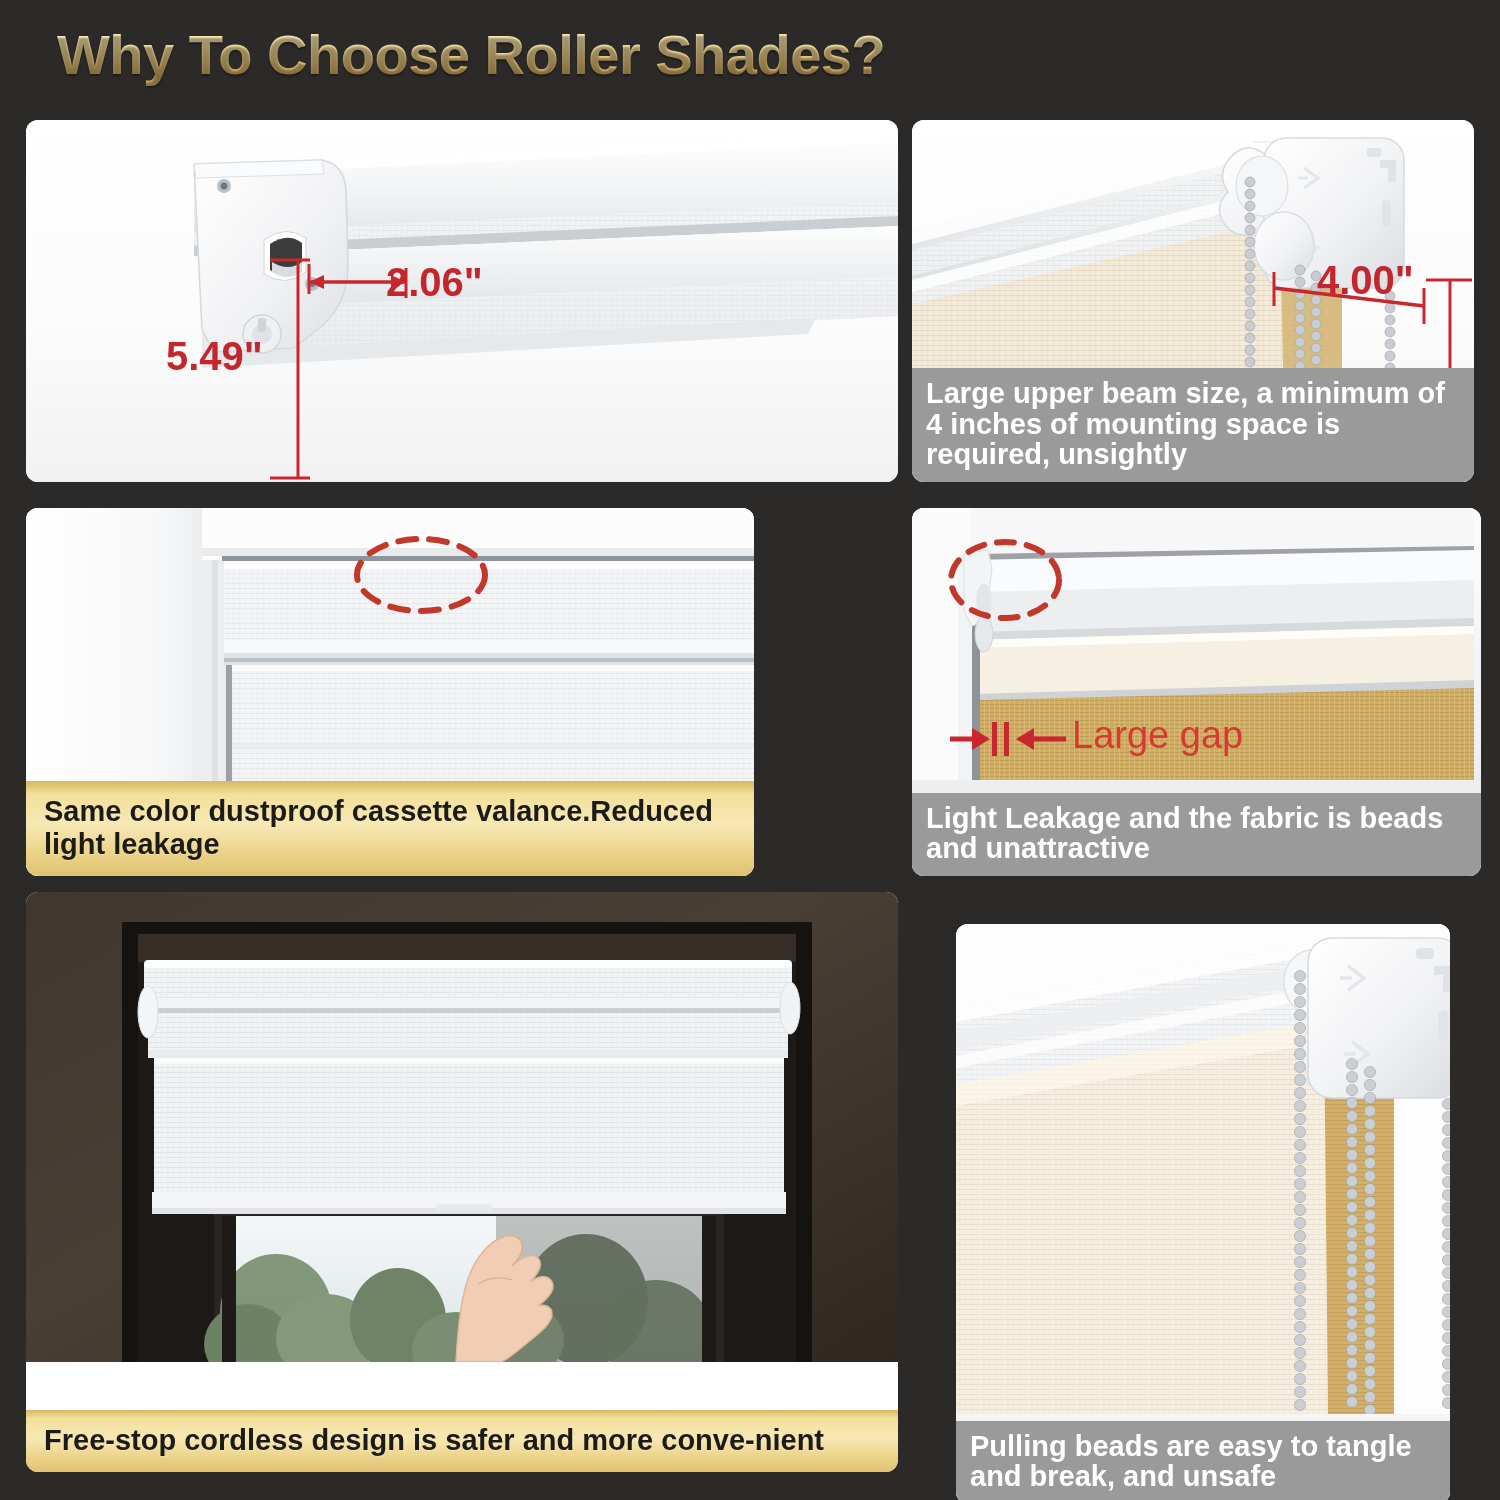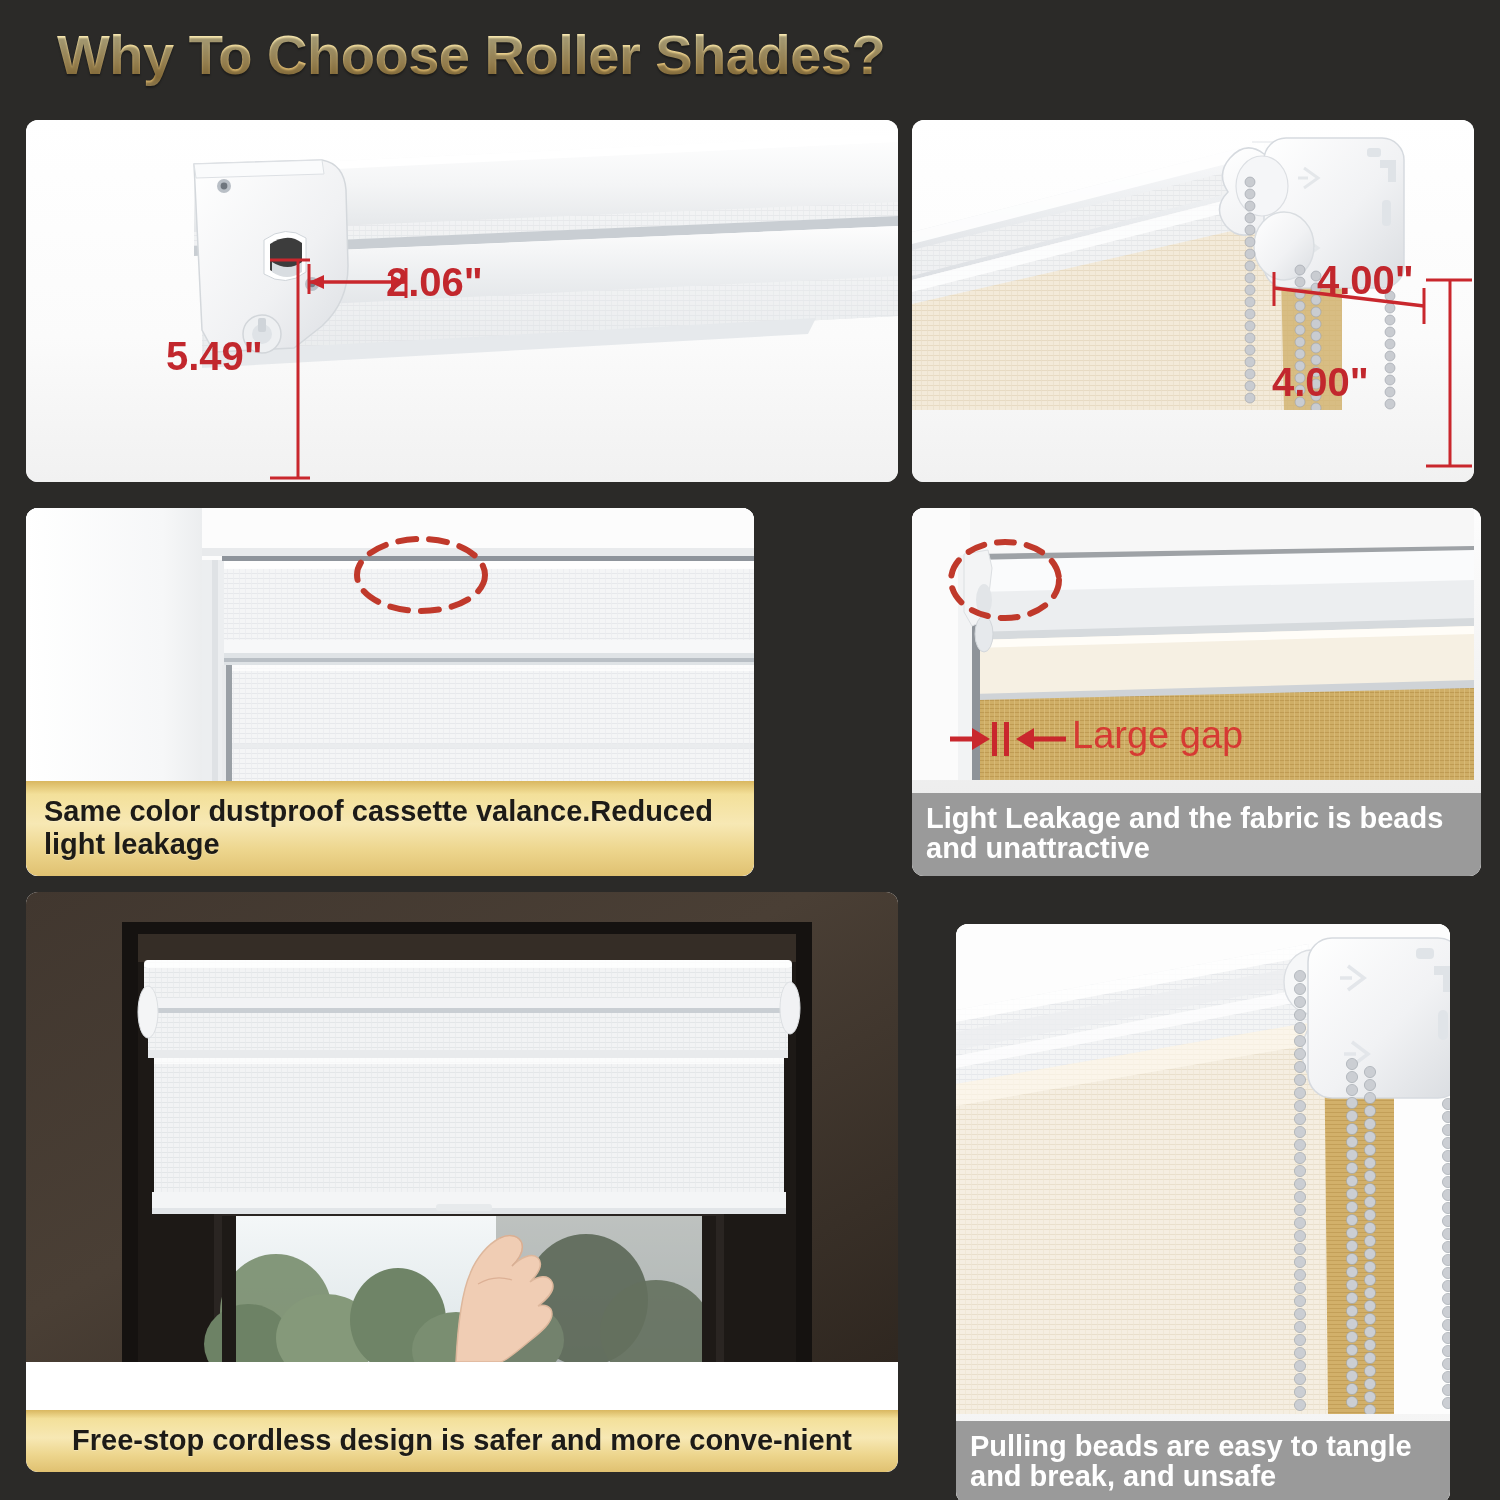--- a/index.html
+++ b/index.html
@@ -285,20 +285,21 @@
       <div class="abs" style="left:508px;top:150px;width:60px;height:210px;">
         <svg width="60" height="210" viewBox="0 0 60 210">
           <line x1="30" y1="10" x2="30" y2="196" stroke="#c9272d" stroke-width="3"></line>
           <line x1="6" y1="10" x2="52" y2="10" stroke="#c9272d" stroke-width="3"></line>
           <line x1="6" y1="196" x2="52" y2="196" stroke="#c9272d" stroke-width="3"></line>
         </svg>
       </div>
       <div class="dim-label" style="left:360px;top:240px;font-size:40px;">4.00"</div>
     </div>
 
+    <div class="cap gray">Large upper beam size, a minimum of 4 inches of mounting space is required, unsightly</div>
   </div>
 
   <div class="panel" style="left:26px;top:508px;width:728px;height:368px;">
     <div class="photo">
       <div class="bg-white"></div>
 
       <svg class="abs" style="left:0;top:0;" width="872" height="290" viewBox="0 0 872 290">
         <defs>
           <pattern id="weave3" width="6" height="5" patternUnits="userSpaceOnUse">
             <rect width="6" height="5" fill="#f4f5f6"></rect>
@@ -480,21 +481,21 @@
                    C484,341 494,344 496,352 C498,360 492,368 486,374
                    C494,366 506,360 512,366 C518,372 512,382 504,390
                    C512,384 522,382 526,390 C530,398 520,408 512,414
                    C518,412 526,414 526,422 C526,432 512,442 500,452
                    C488,462 478,470 474,470 Z" fill="#f0cdb4" stroke="#ddb79c" stroke-width="1.5"></path>
           <path d="M474,346 C484,341 494,344 496,352 C498,360 492,368 486,374" fill="none" stroke="#d8ae93" stroke-width="1.2"></path>
           <path d="M452,392 C462,386 474,384 486,388" fill="none" stroke="#dcb095" stroke-width="1.2"></path>
         </g>
       </svg>
 
-      <div class="cap gold" style="text-align:center;">Free-stop cordless design is safer and more conve-nient</div>
+      <div class="cap gold" style="">Free-stop cordless design is safer and more conve-nient</div>
     </div>
   </div>
 
   <div class="panel" style="left:912px;top:924px;width:494px;height:580px;margin-left:44px;">
     <div class="photo">
       <div class="bg-white"></div>
 
       <svg class="abs" style="left:0;top:0;" width="562" height="490" viewBox="0 0 562 490">
         <defs>
           <pattern id="weave6" width="6" height="5" patternUnits="userSpaceOnUse">

